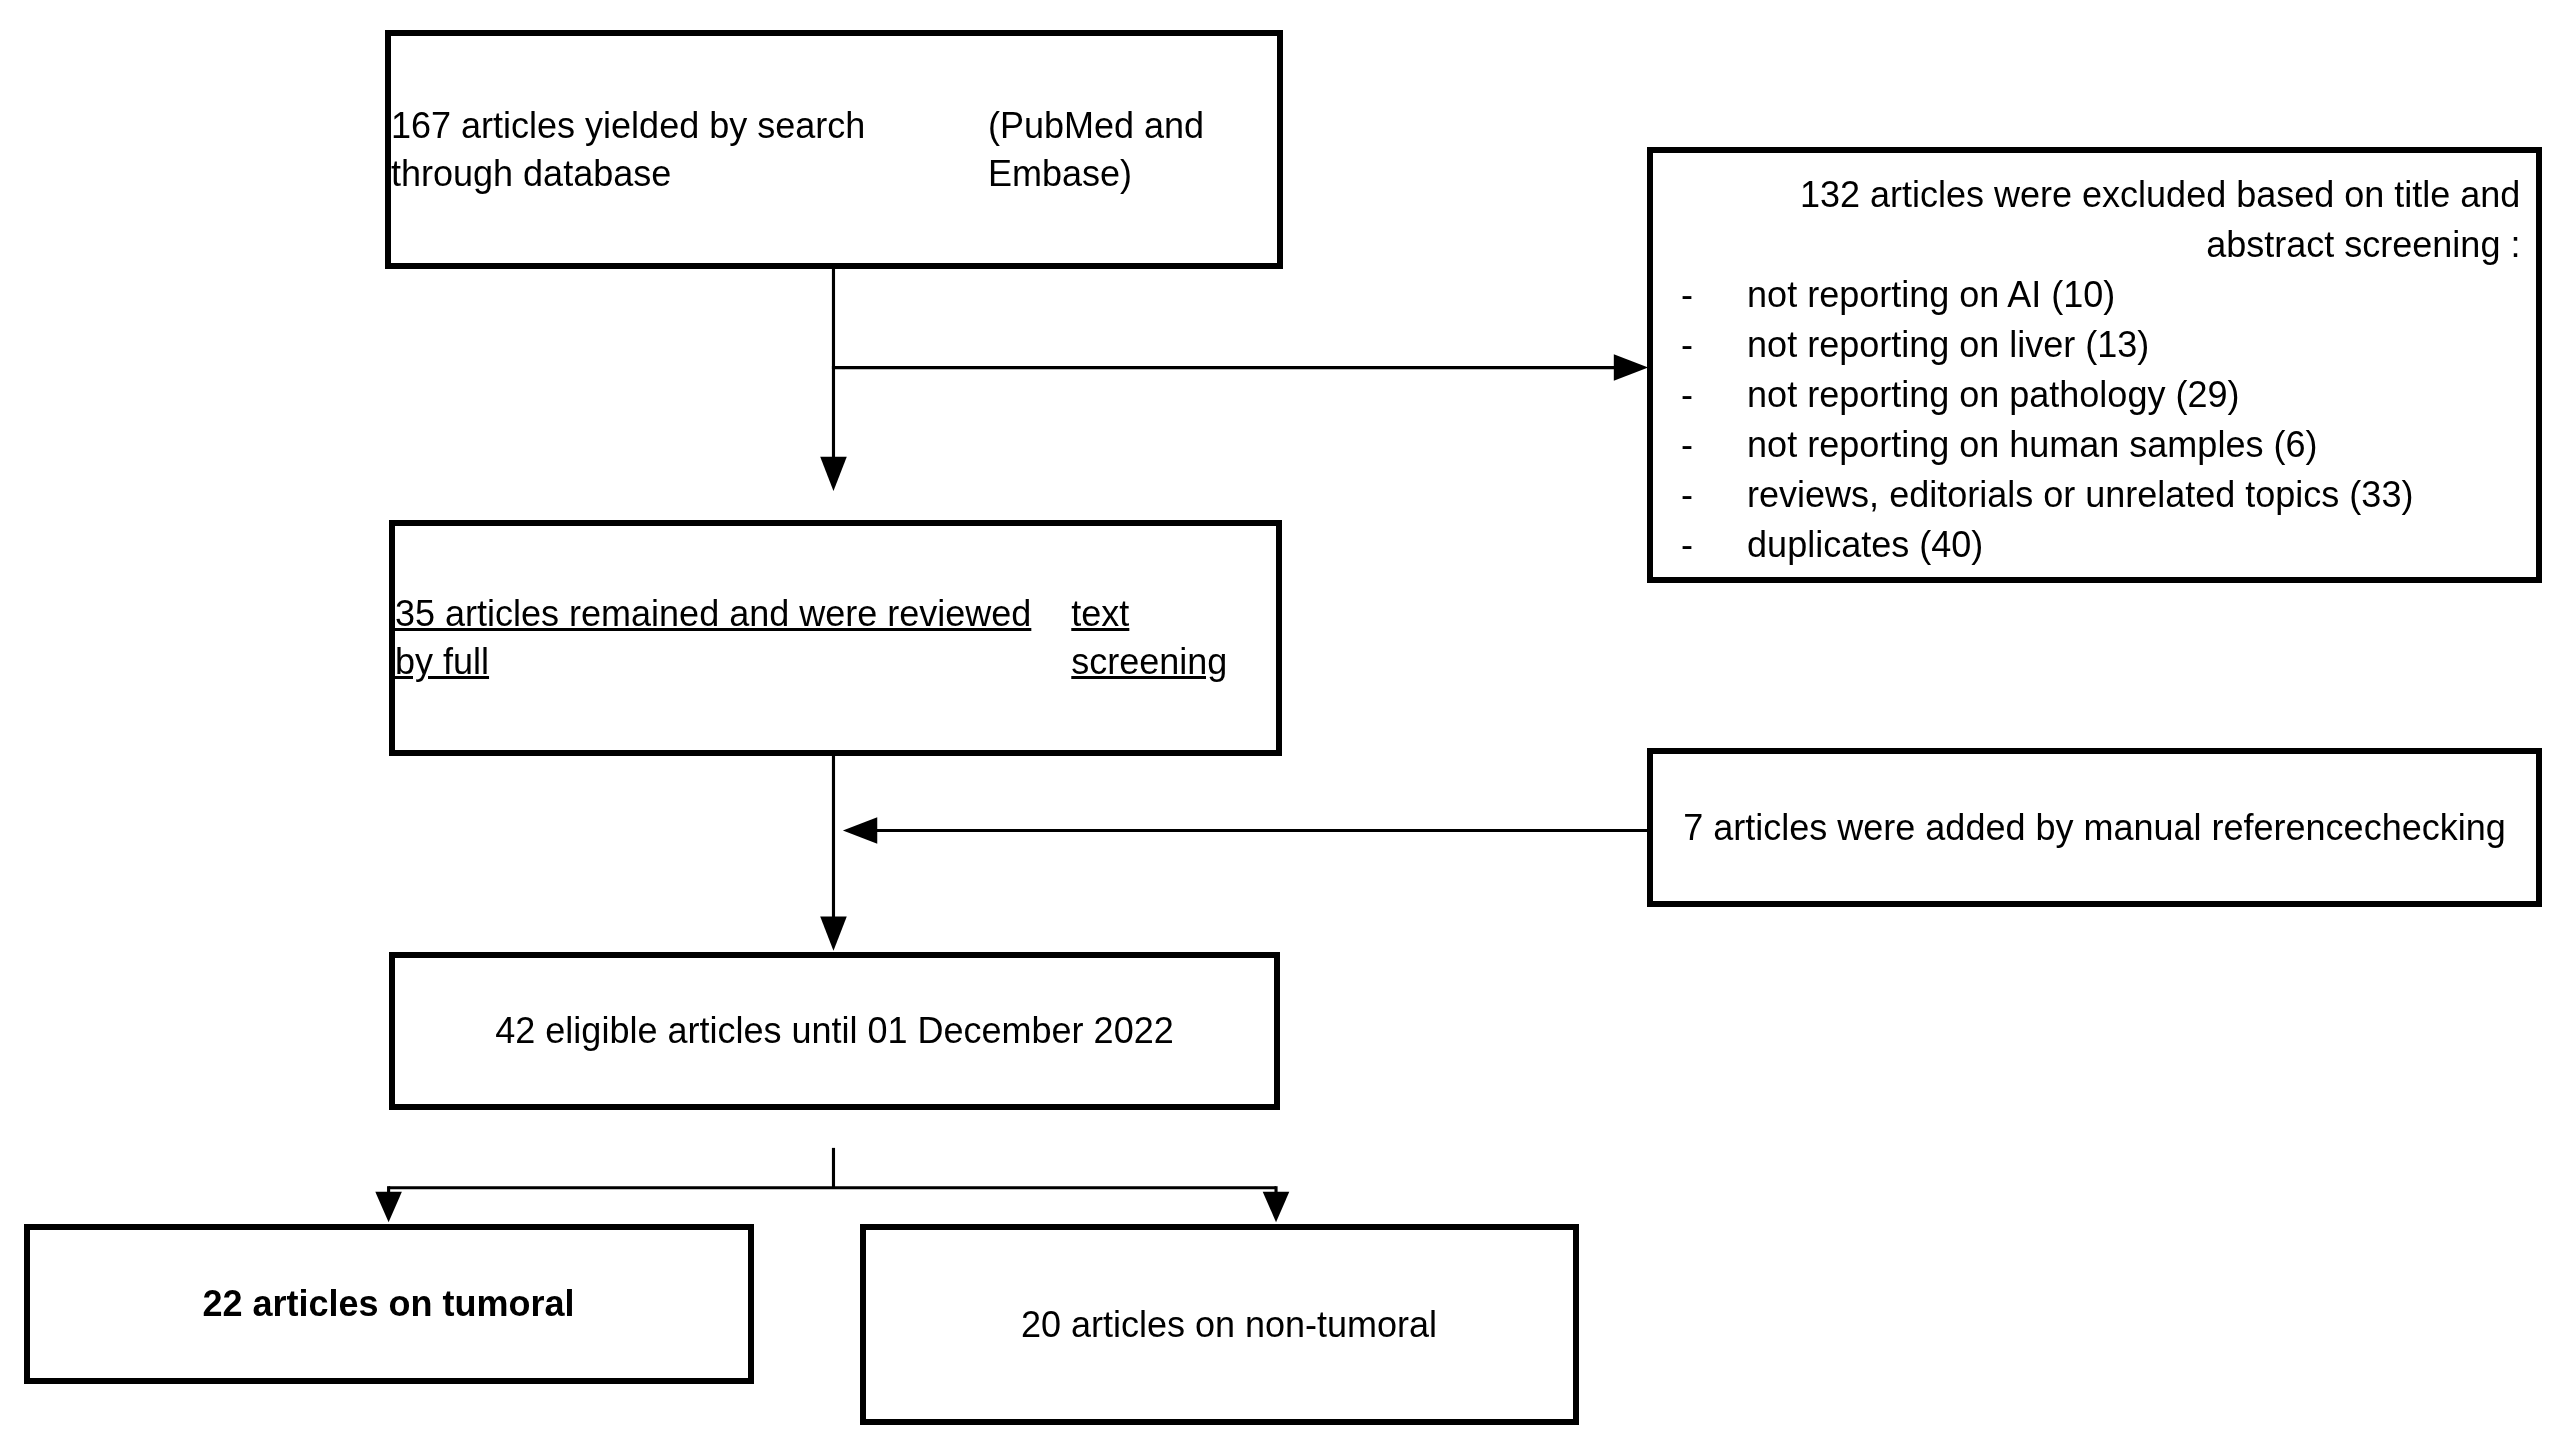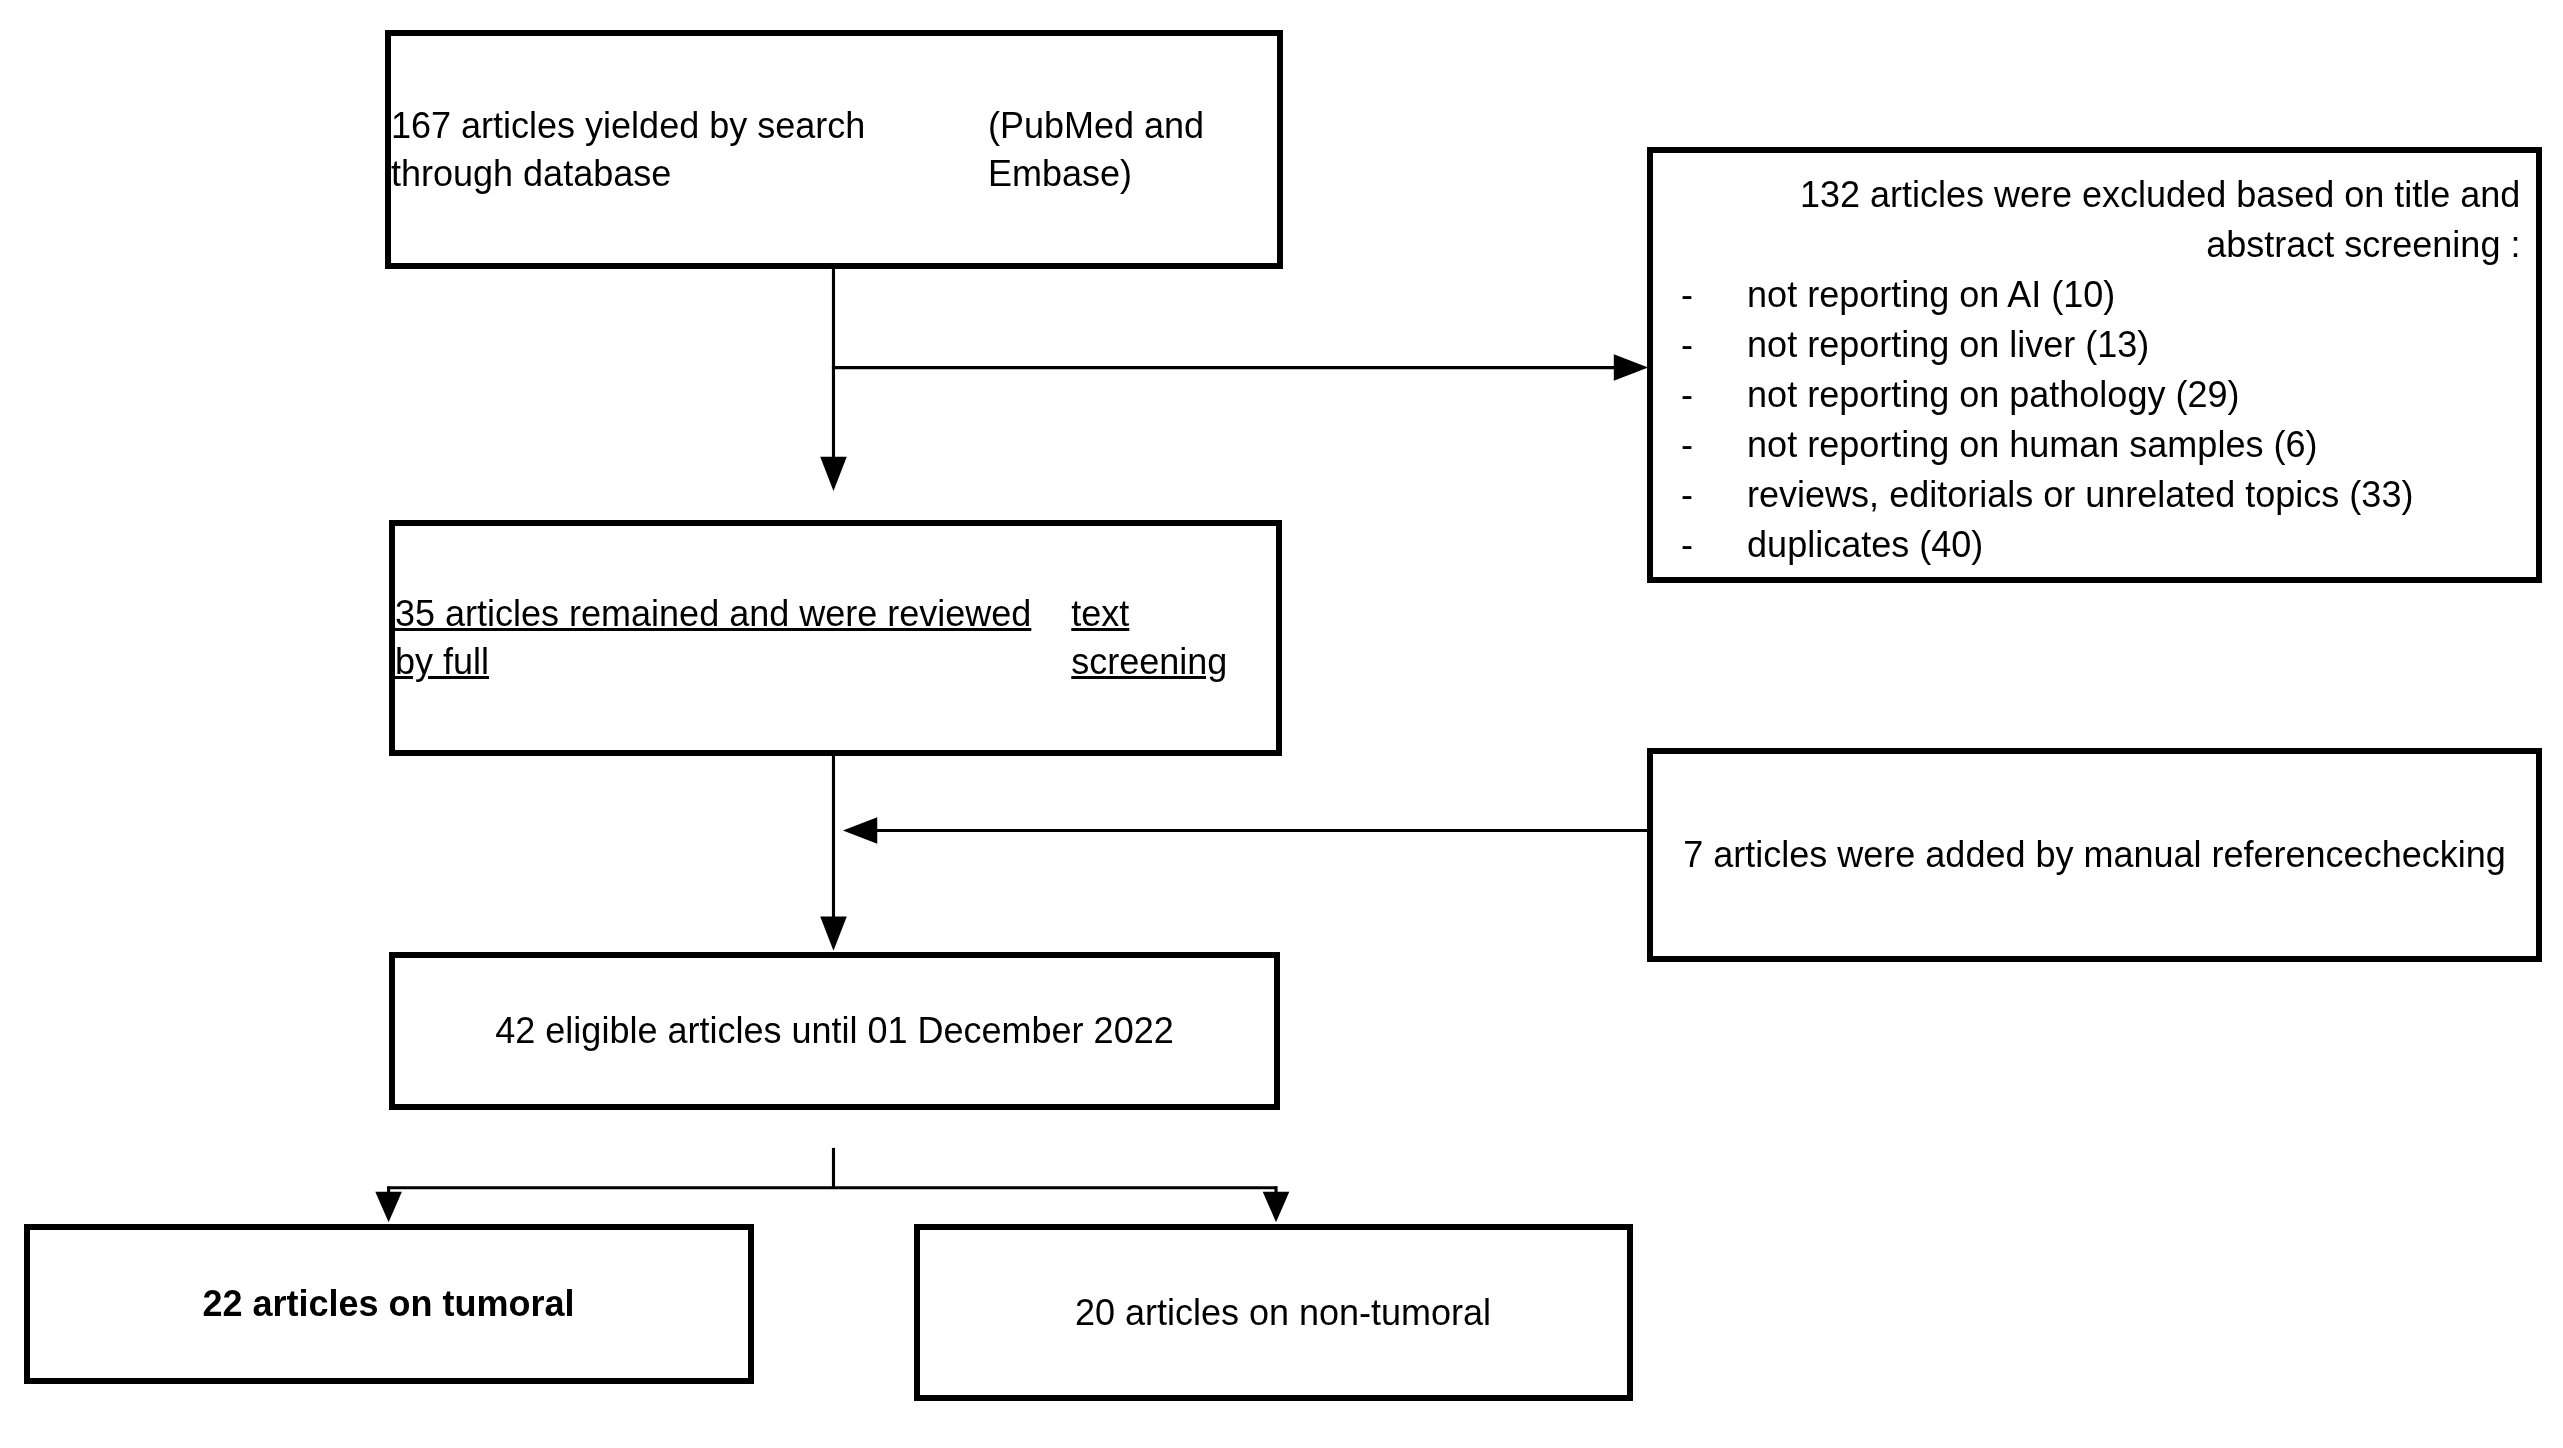--- a/index.html
+++ b/index.html
@@ -34,24 +34,24 @@
     display: flex;
     align-items: center;
     justify-content: center;
     text-align: left;
   }
   
   #box-search     { left: 385px;  top: 30px;   width: 898px; height: 239px; }
   #box-excluded   { left: 1647px; top: 147px;  width: 895px; height: 436px;
                     padding: 17px 15.6px 0 20.3px; line-height: 50px; }
   #box-fulltext   { left: 389px;  top: 520px;  width: 893px; height: 236px; text-decoration: underline; }
-  #box-manual     { left: 1647px; top: 748px;  width: 895px; height: 214px; }
+  #box-manual     { left: 1647px; top: 748px;  width: 895px; height: 159px; }
   #box-eligible   { left: 389px;  top: 952px; width: 891px; height: 158px; }
   #box-tumoral    { left: 23.5px;   top: 1224px; width: 730px;  height: 160px; font-weight: bold; }
-  #box-nontumoral { left: 914px; top: 1224px; width: 719px;  height: 177px; padding-left: 19px; }
+  #box-nontumoral { left: 860px; top: 1224px; width: 719px;  height: 201px; padding-left: 19px; }
 
   .excl-title { margin: 0; text-align: right; }
   .excl-list {
     list-style: none;
     margin: 0;
     padding: 0 0 0 7.8px;
   }
   .excl-item {
     display: flex;
     align-items: baseline;

